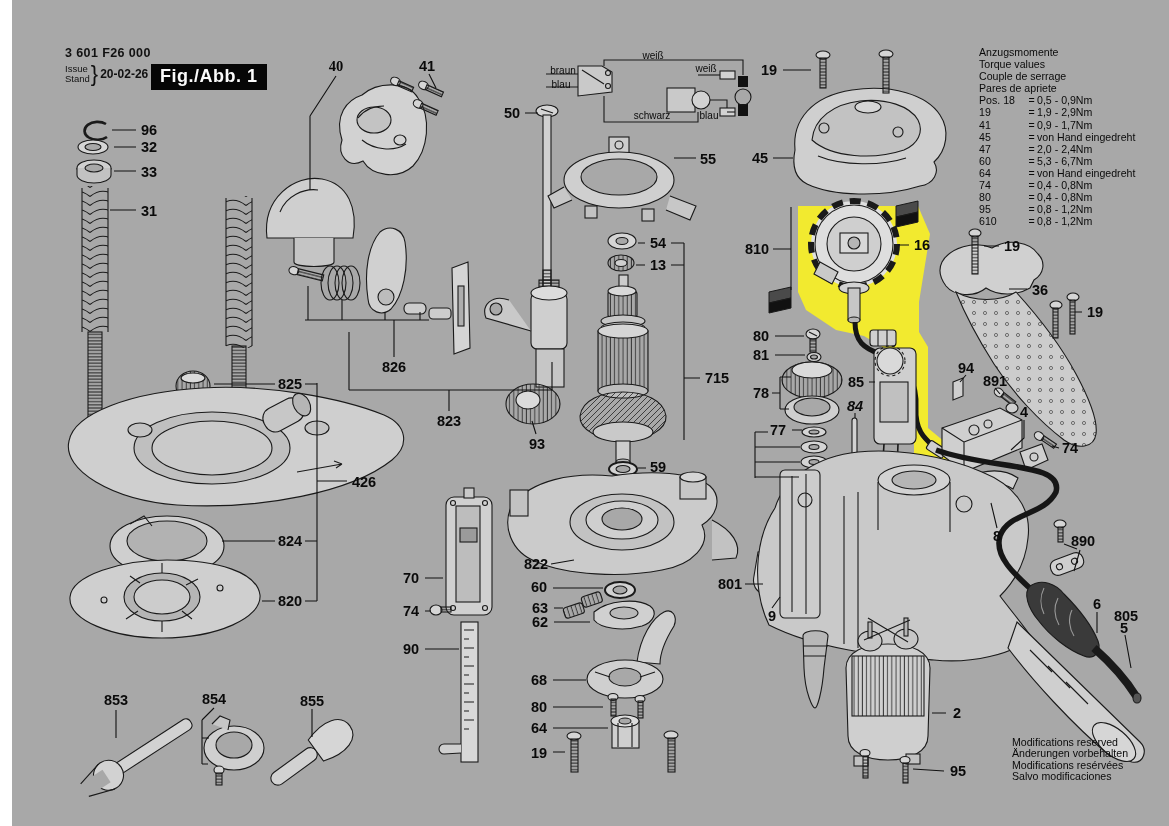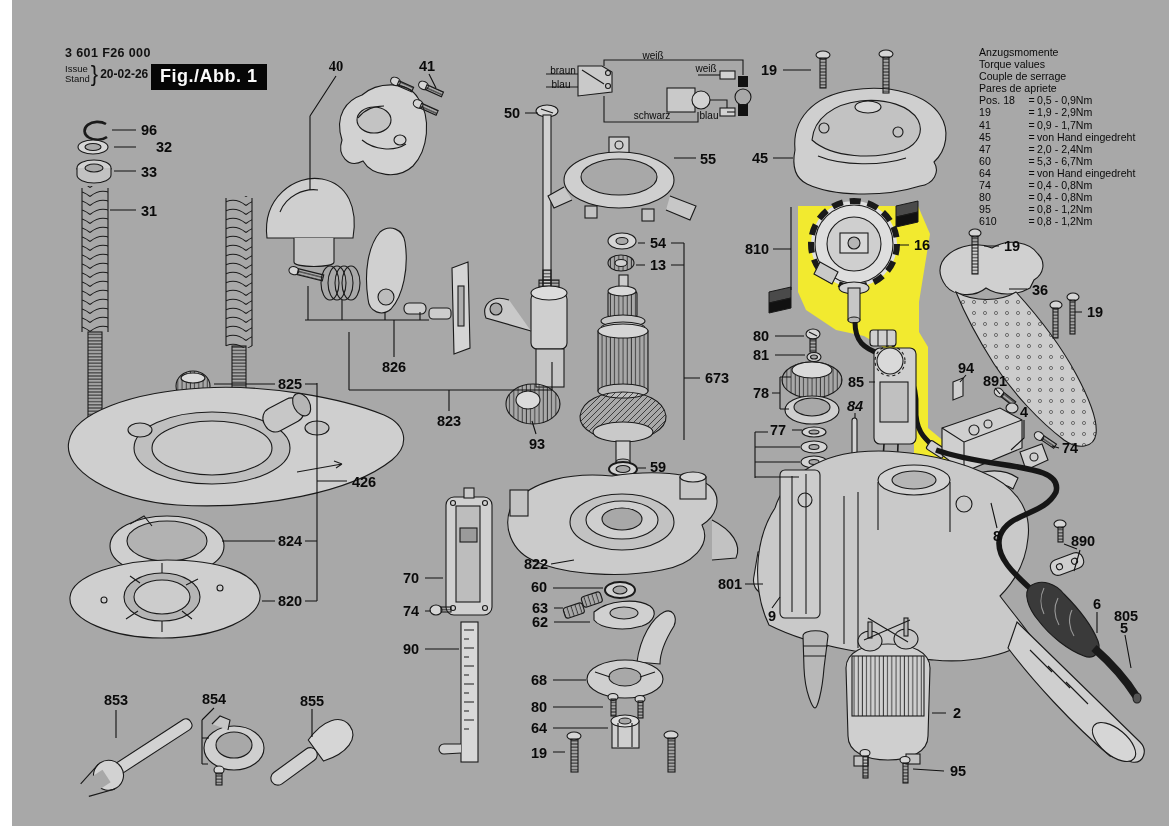--- a/index.html
+++ b/index.html
@@ -631,31 +631,37 @@
           <span>0,8 - 1,2Nm</span>
         </div>
         <div class="tq-row">
           <span class="tq-pos">610</span>
           <span class="tq-eq">=</span>
           <span>0,8 - 1,2Nm</span>
         </div>
       </div>
   </div>
 
+  <div class="footer">
+    <div>Modifications reserved</div>
+    <div>Änderungen vorbehalten</div>
+    <div>Modifications resérvées</div>
+    <div>Salvo modificaciones</div>
+  </div>
 <div class="plabel" style="left: 137px; top: 130px;">96</div>
-    <div class="plabel" style="left: 152px; top: 147px;">32</div>
+    <div class="plabel" style="left: 137px; top: 147px;">32</div>
     <div class="plabel" style="left: 137px; top: 172px;">33</div>
     <div class="plabel" style="left: 137px; top: 211px;">31</div>
     <div class="plabel" style="left: 324px; top: 66px; font-family: Liberation Serif, serif;">40</div>
     <div class="plabel" style="left: 415px; top: 66px;">41</div>
     <div class="plabel" style="left: 500px; top: 113px;">50</div>
     <div class="plabel" style="left: 696px; top: 159px;">55</div>
     <div class="plabel" style="left: 646px; top: 243px;">54</div>
     <div class="plabel" style="left: 646px; top: 265px;">13</div>
-    <div class="plabel" style="left: 705px; top: 378px;">673</div>
+    <div class="plabel" style="left: 705px; top: 378px;">715</div>
     <div class="plabel" style="left: 646px; top: 467px;">59</div>
     <div class="plabel" style="left: 382px; top: 367px;">826</div>
     <div class="plabel" style="left: 437px; top: 421px;">823</div>
     <div class="plabel" style="left: 525px; top: 444px;">93</div>
     <div class="plabel" style="left: 278px; top: 384px;">825</div>
     <div class="plabel" style="left: 352px; top: 482px;">426</div>
     <div class="plabel" style="left: 278px; top: 541px;">824</div>
     <div class="plabel" style="left: 278px; top: 601px;">820</div>
     <div class="plabel" style="left: 399px; top: 578px;">70</div>
     <div class="plabel" style="left: 399px; top: 611px;">74</div>

